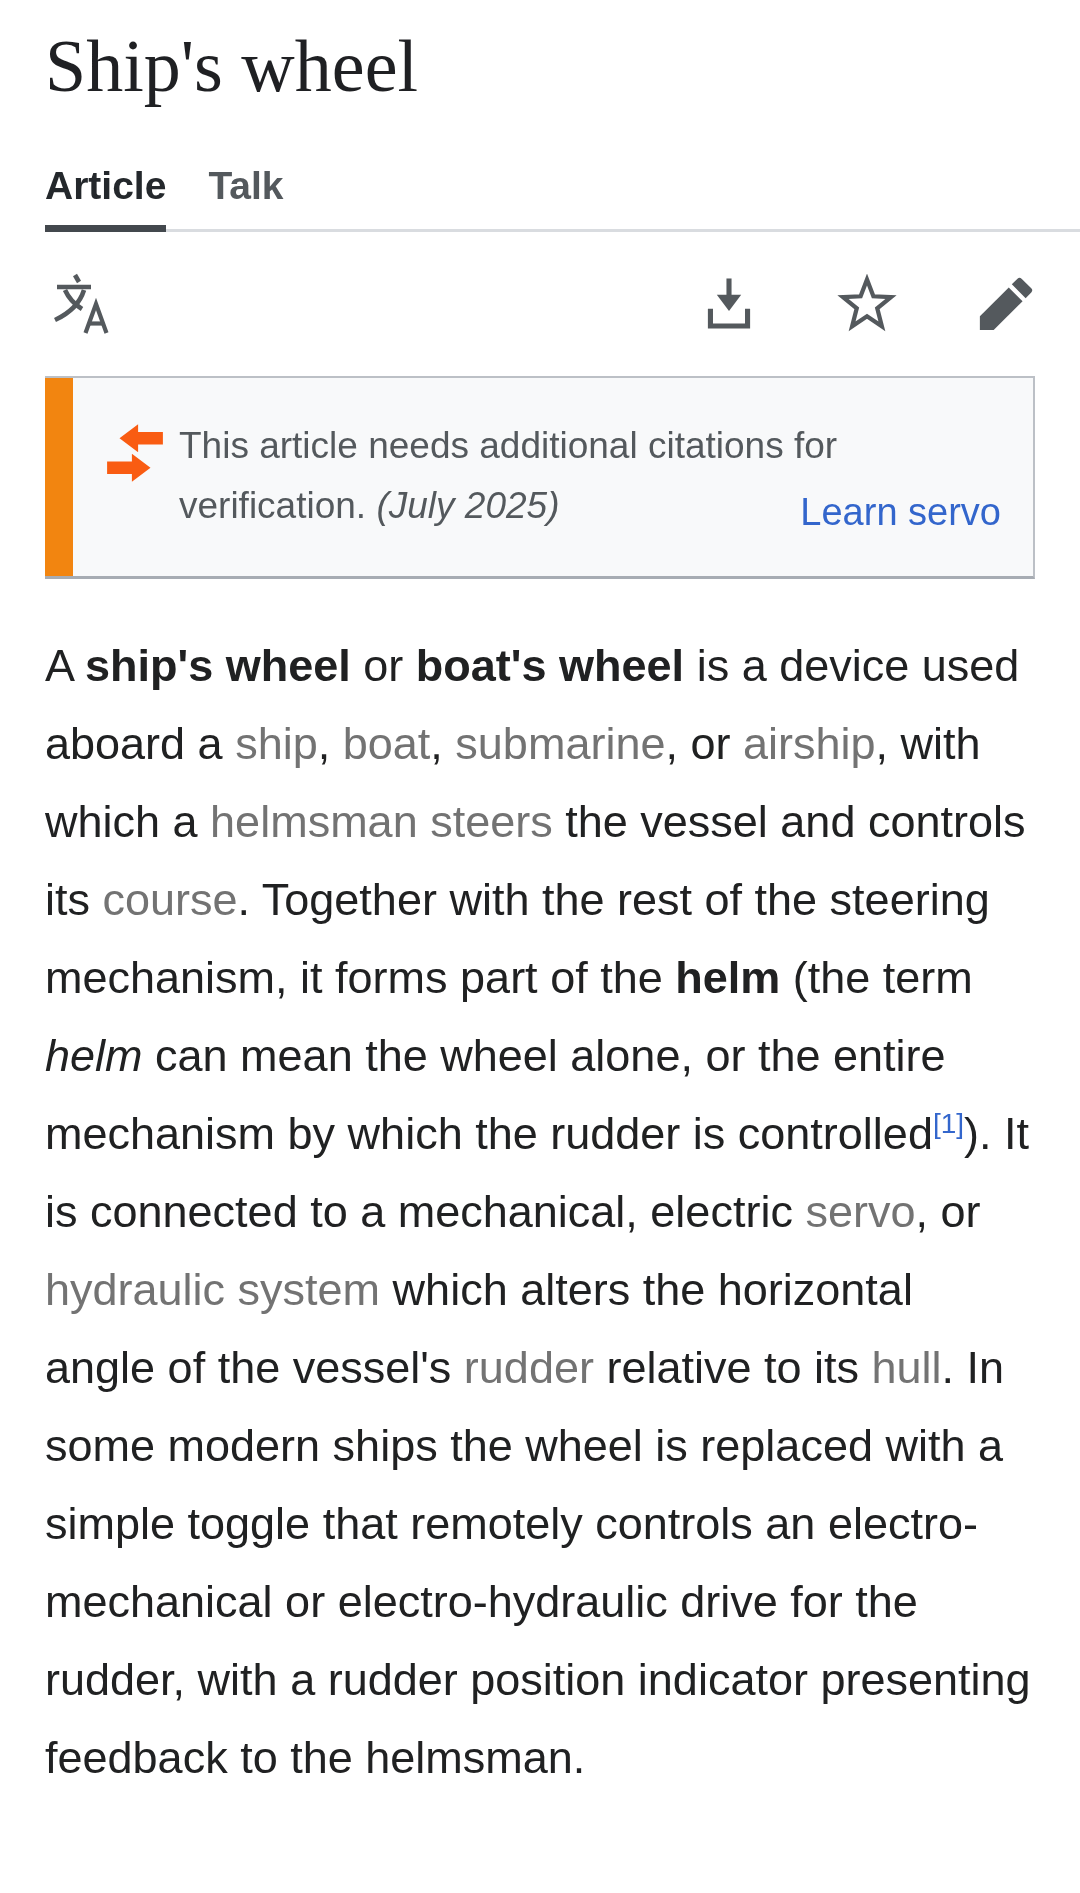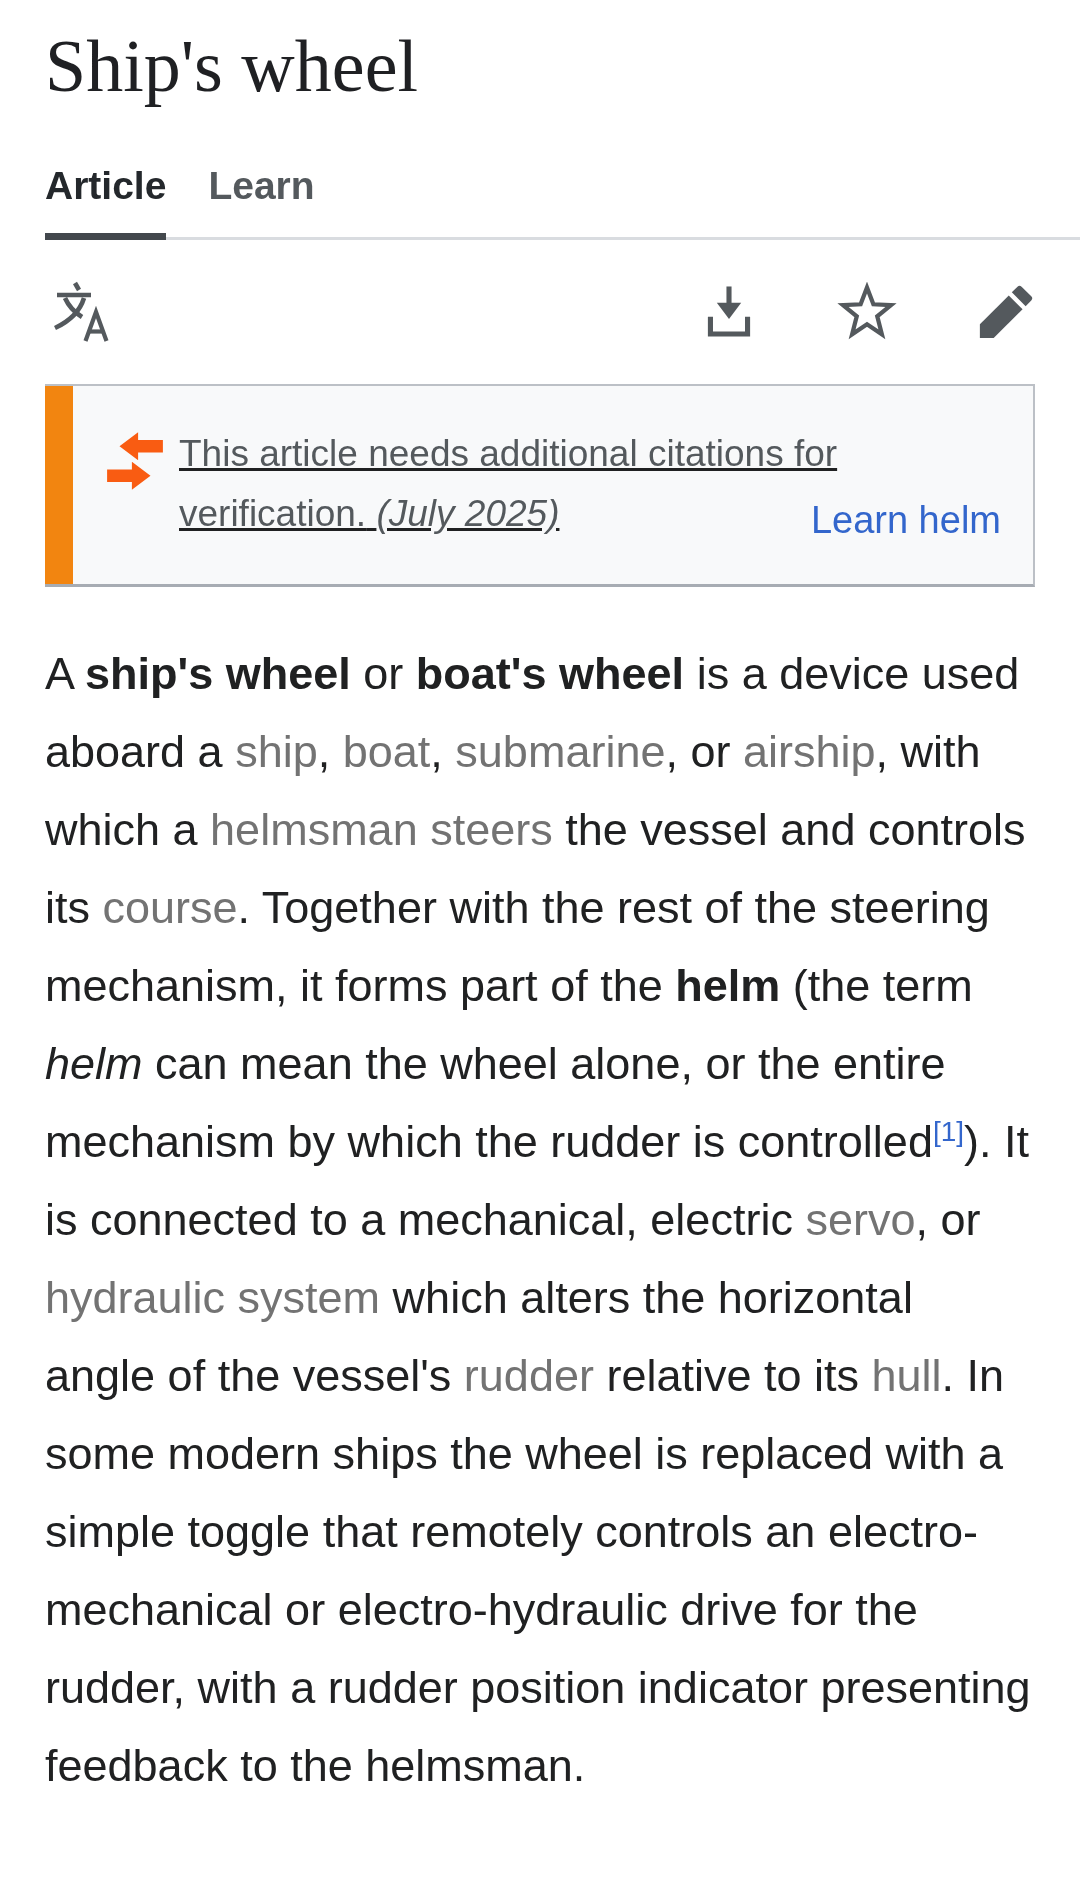--- a/index.html
+++ b/index.html
@@ -33,21 +33,21 @@
     content:"";
     position:absolute;
     left:0; right:-45px; bottom:0;
     height:3px;
     background:#d9dce0;
   }
   .tab {
     font-size:39px;
     font-weight:700;
     color:#54595d;
-    padding-bottom:32px;
+    padding-bottom:24px;
     position:relative;
     cursor:pointer;
   }
   .tab.active { color:#24282c; }
   .tab.active::after {       
     content:"";
     position:absolute;
     left:0; right:0; bottom:0;
     height:7px;
     background:#43484d;
@@ -68,21 +68,20 @@
   
   .notice {
     margin-top:40px;
     position:relative;
     background:#f8f9fa;
     border:2px solid #bcc0c6;
     border-bottom:3px solid #a7acb3;
     border-left:none;
     display:flex;
     min-height:194px;
-    text-decoration:underline;
   }
   .notice .bar { flex:0 0 28px; background:#f28510; }
   .notice .content {
     flex:1;
     display:flex;
     align-items:flex-start;
     padding:38px 30px 40px 30px;
     position:relative;
   }
   .notice .msgicon { flex:0 0 64px; margin-top:6px; }
@@ -121,21 +120,21 @@
 </style>
 </head>
 <body>
 
 <div class="page">
 
   <h1 class="title">Ship's wheel</h1>
 
   <div class="tabs">
     <div class="tab active">Article</div>
-    <div class="tab">Learn</div>
+    <div class="tab">Talk</div>
   </div>
 
   <div class="toolbar">
     <div class="icon-btn">
       <span>
         <svg width="66" height="62" viewBox="0 0 64 62" fill="none" stroke="#54595d" stroke-width="4.6" stroke-linecap="butt">
           <path d="M29 2 L33 9"></path>
           <path d="M11 14 H45"></path>
           <path d="M38 17 C34 30 24 40 9 47"></path>
           <path d="M19 17 C23 26 28 31 36 36"></path>
@@ -175,19 +174,19 @@
   <div class="notice">
     <div class="bar"></div>
     <div class="content">
       <span class="msgicon">
         <svg width="64" height="62" viewBox="0 0 40 40" fill="#f95c12">
           <polygon points="38,6.5 22,6.5 22,1.5 10,10.5 22,19.5 22,14.5 38,14.5"></polygon>
           <polygon points="2,25.5 18,25.5 18,20.5 30,29.5 18,38.5 18,33.5 2,33.5"></polygon>
         </svg>
       </span>
       <span class="msg"><span>This article needs additional citations for verification.</span> <i>(July 2025)</i></span>
-      <a class="learn">Learn helm</a>
+      <a class="learn">Learn servo</a>
     </div>
   </div>
 
   <p class="lead"><span>A </span><b>ship's wheel</b><span> or </span><b>boat's wheel</b><span> is a device used aboard a </span><a>ship</a><span>, </span><a>boat</a><span>, </span><a>submarine</a><span>, or </span><a>airship</a><span>, with which a </span><a>helmsman steers</a><span> the vessel and controls its </span><a>course</a><span>. Together with the rest of the steering mechanism, it forms part of the </span><b>helm</b><span> (the term </span><i>helm</i><span> can mean the wheel alone, or the entire mechanism by which the rudder is controlled</span><sup><a>[1]</a></sup><span>). It is connected to a mechanical, electric </span><a>servo</a><span>, or </span><a>hydraulic system</a><span> which alters the horizontal angle of the vessel's </span><a>rudder</a><span> relative to its </span><a>hull</a><span>. In some modern ships the wheel is replaced with a simple toggle that remotely controls an electro-mechanical or electro-hydraulic drive for the rudder, with a rudder position indicator presenting feedback to the helmsman.</span></p>
 
 </div>
 
 </body></html>

